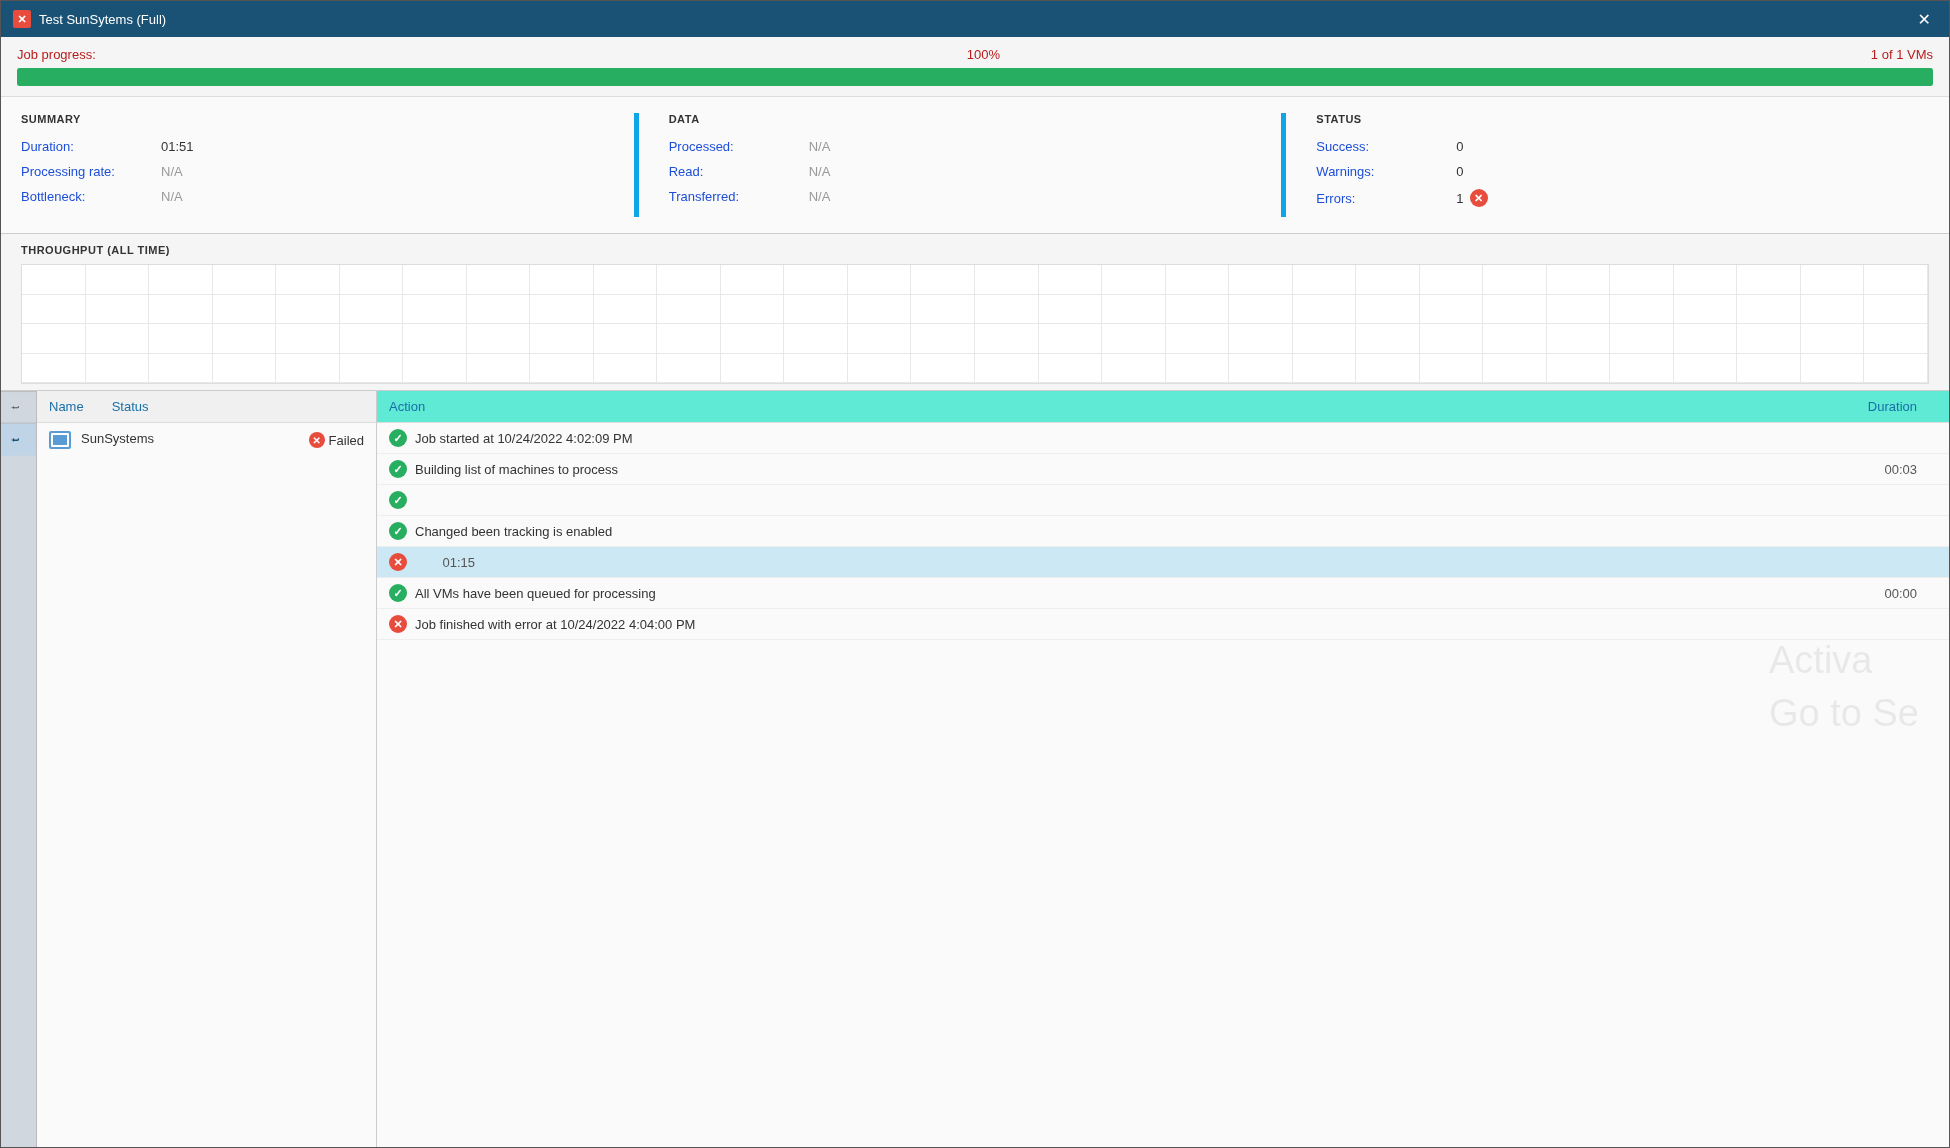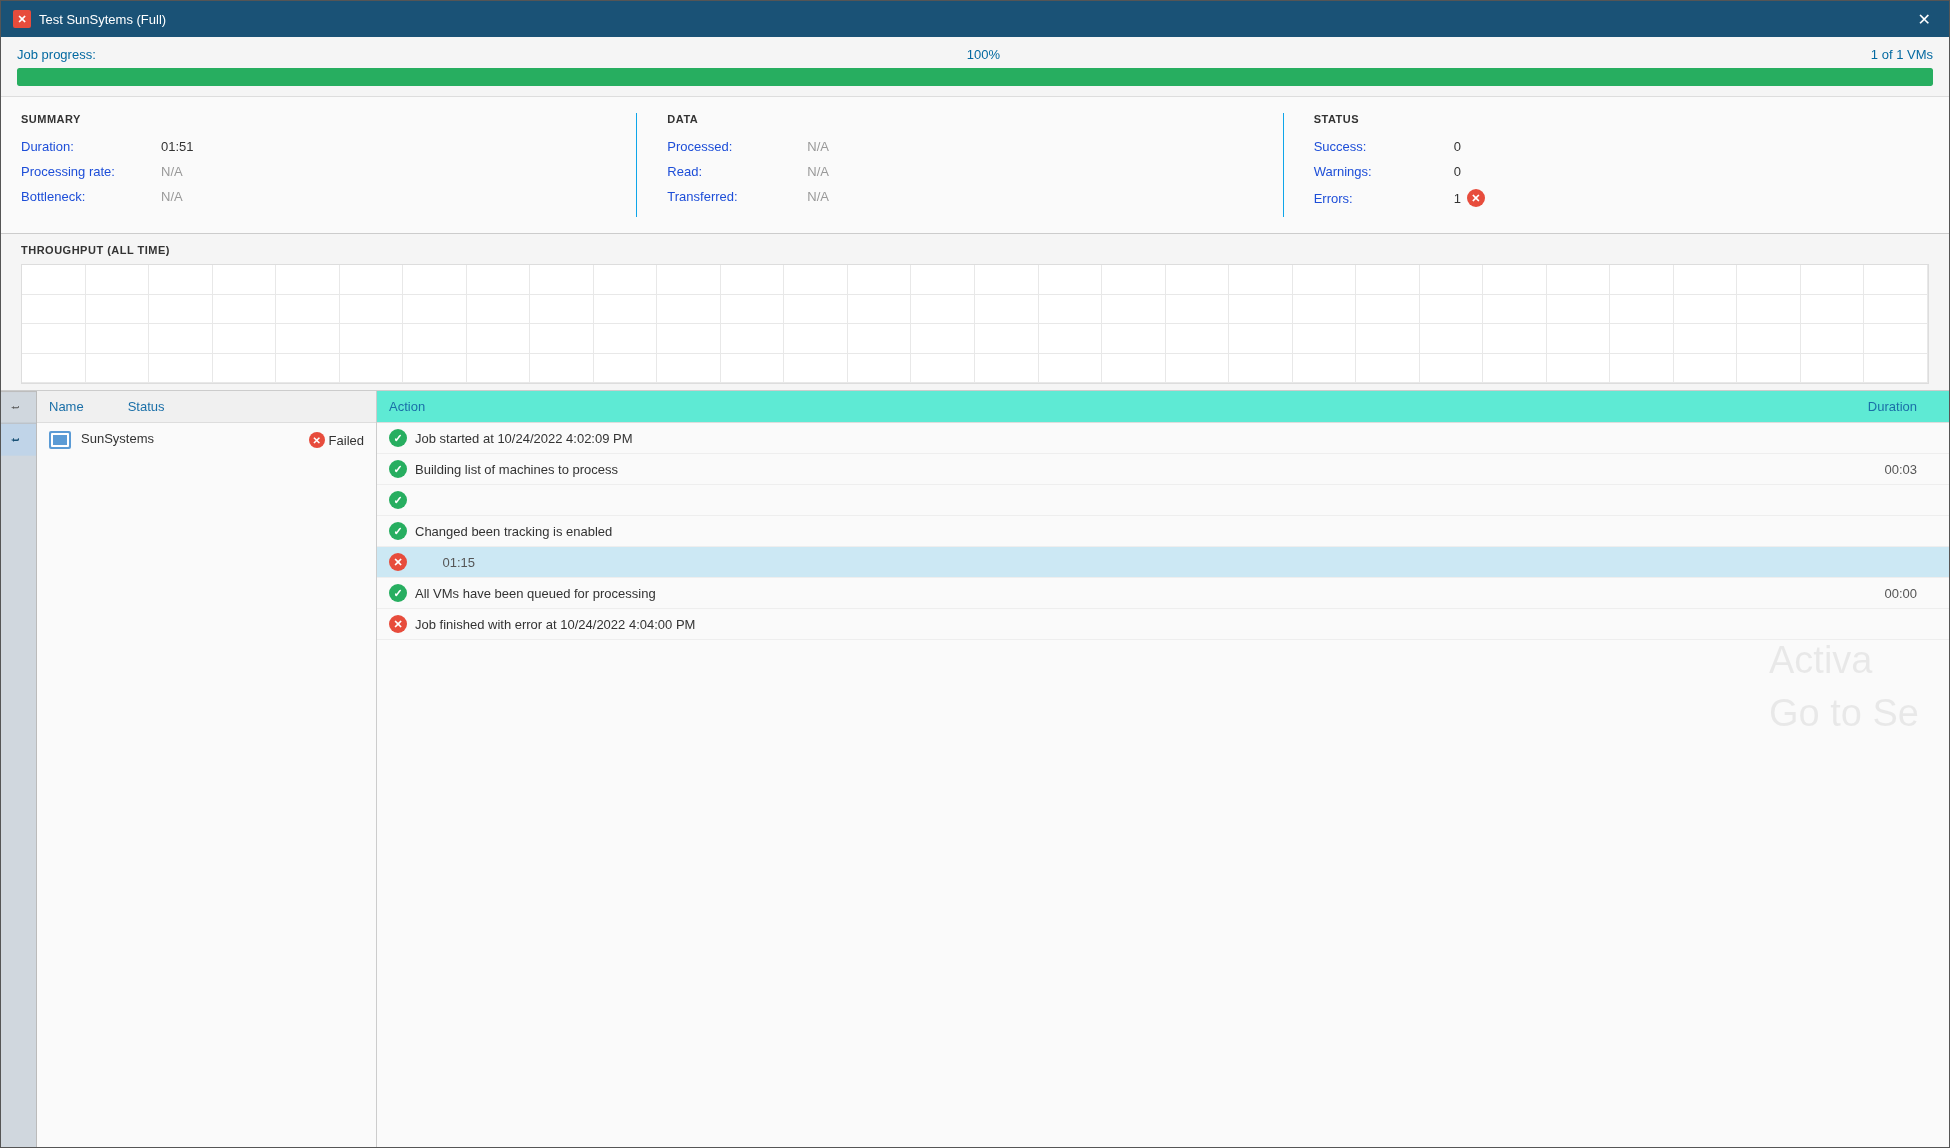--- a/index.html
+++ b/index.html
@@ -71,21 +71,21 @@
       gap: 6px;
       border-bottom: 1px solid #ddd;
       flex-shrink: 0;
     }
 
     .progress-label-row {
       display: flex;
       justify-content: space-between;
       align-items: center;
       font-size: 13px;
-      color: #0369a1;
+      color: #b91c1c;
     }
 
     .progress-bar-outer {
       width: 100%;
       height: 18px;
       background: #e0e0e0;
       border-radius: 2px;
       overflow: hidden;
     }
 
@@ -107,21 +107,21 @@
       display: flex;
       padding: 16px 20px;
       gap: 0;
       border-bottom: 1px solid #ccc;
       background: #fafafa;
     }
 
     .stats-col {
       flex: 1;
       padding-right: 30px;
-      border-right: 1px solid #0ea5e9;
+      border-right: 5px solid #0ea5e9;
       margin-right: 30px;
     }
     .stats-col:last-child {
       border-right: none;
       margin-right: 0;
     }
 
     .stats-col-title {
       font-size: 11px;
       font-weight: 700;
@@ -213,21 +213,21 @@
       background: #fafafa;
       flex-shrink: 0;
       overflow: auto;
     }
 
     .vm-list-header {
       display: flex;
       padding: 8px 12px;
       border-bottom: 1px solid #ddd;
       background: #f0f0f0;
-      gap: 44px;
+      gap: 28px;
     }
 
     .vm-list-header-col {
       font-size: 13px;
       color: #1a6fa8;
       font-weight: 500;
     }
 
     .vm-list-item {
       display: flex;

